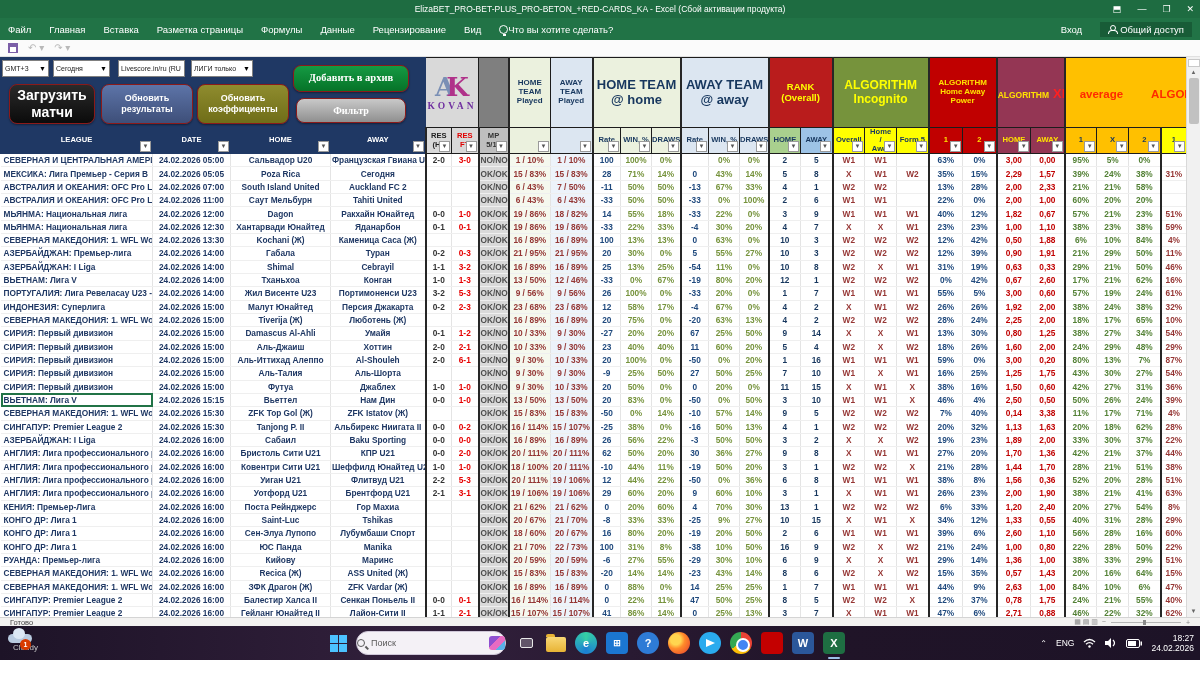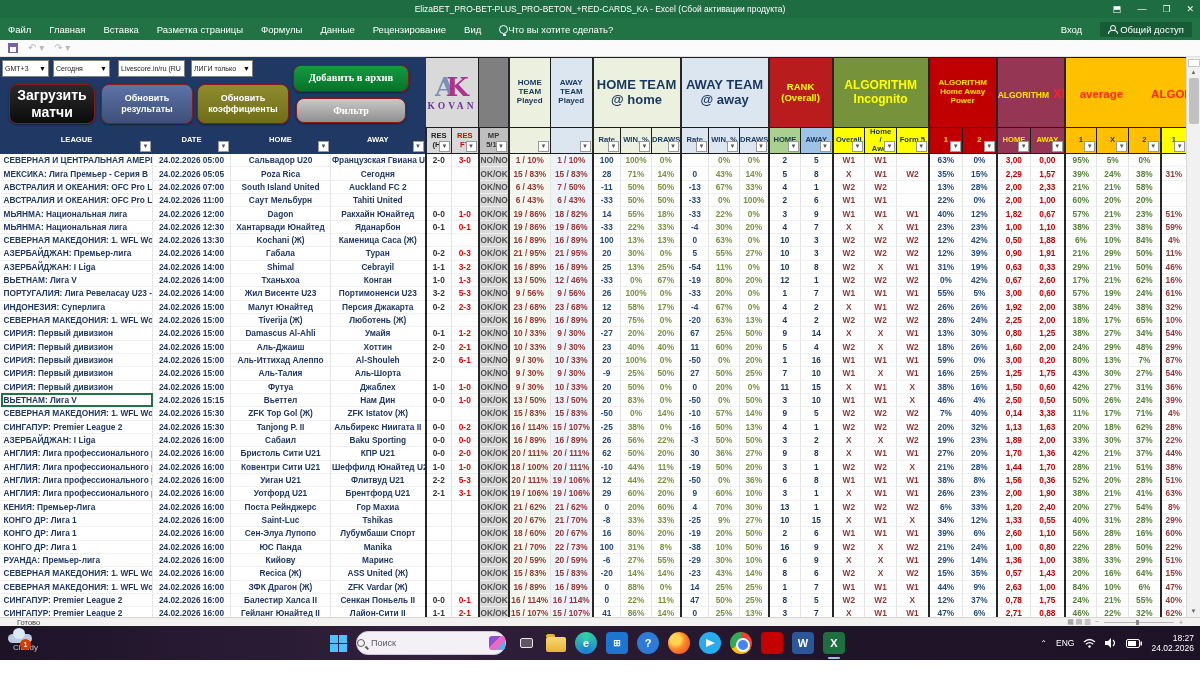--- a/index.html
+++ b/index.html
@@ -119,21 +119,21 @@
   .tabsrow{height:15px;background:#F3F2F1;border-top:1px solid #C6C6C6;display:flex;align-items:stretch;font-size:8.5px}
   .tabnav{width:34px;display:flex;align-items:center;justify-content:center;gap:8px;color:#888;font-size:7px}
   .tab{display:flex;align-items:center;padding:0 12px;border-right:1px solid #C6C6C6;font-weight:bold}
   .tab.active{background:#fff;color:#1E7145;border-bottom:2px solid #1E7145}
   .tab.dark{background:#3F3F3F;color:#fff}
   .addsheet{width:22px;display:flex;align-items:center;justify-content:center;color:#666;font-size:9px}
   .hscroll{flex:1;margin-left:12px;background:#F1F1F1;border-left:1px solid #D9D9D9;display:flex;align-items:center}
   .hs-btn{width:12px;text-align:center;color:#666;font-size:6px}
   .hs-track{flex:1;height:100%;position:relative}
   .hs-thumb{position:absolute;left:2px;top:2px;height:10px;width:130px;background:#C1C1C1;border-radius:2px}
-  .statusbar{height:9px;background:#F3F2F1;border-top:1px solid #D4D4D4;display:flex;align-items:center;font-size:7.5px;color:#444;padding:0 17px}
+  .statusbar{height:9px;background:#F3F2F1;border-top:1px solid #D4D4D4;display:flex;align-items:center;font-size:7.5px;color:#444;padding:0 10px}
   .st-sp{flex:1}
   .st-zoom{display:flex;align-items:center;gap:5px;color:#8a8a8a;font-size:7px}
   .st-zline{width:70px;height:1px;background:#B5B5B5;position:relative}
   .st-zline:after{content:"";position:absolute;left:32px;top:-2px;width:3px;height:5px;background:#8a8a8a}
 
   
   .taskbar{height:34px;background:linear-gradient(90deg,#1D1327,#32203C 35%,#201428 70%,#1D1327);display:flex;align-items:center;position:relative;color:#fff}
   .weather{display:flex;align-items:center;gap:5px;padding-left:8px;width:330px}
   .cloud{position:relative;width:24px;height:15px}
   .cloud:before{content:"";position:absolute;left:0;bottom:0;width:24px;height:9px;background:#B9CBE0;border-radius:6px}

